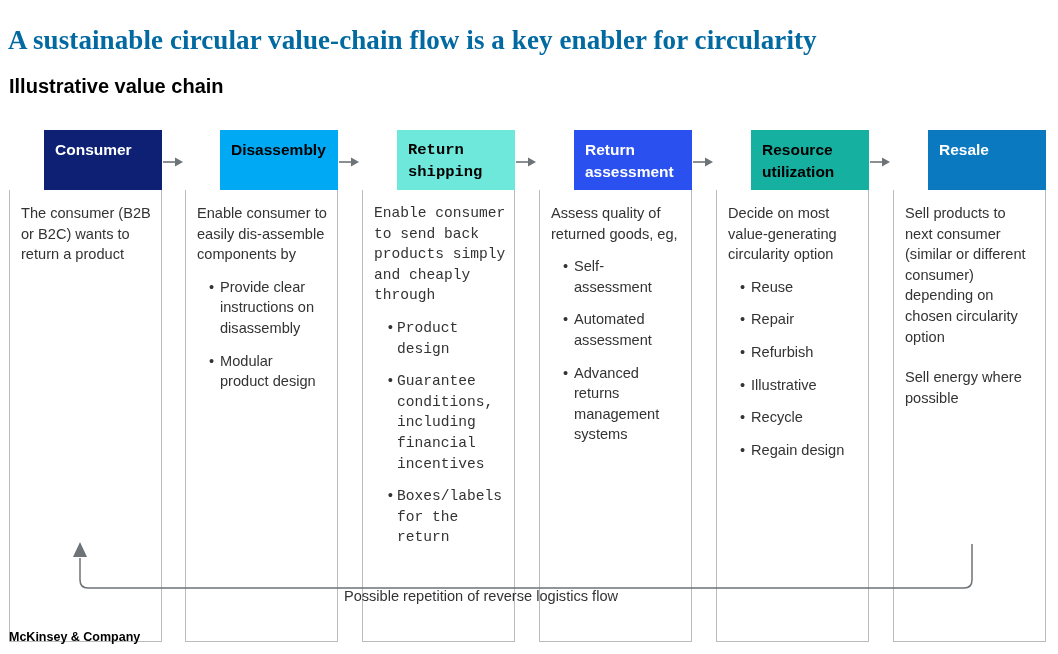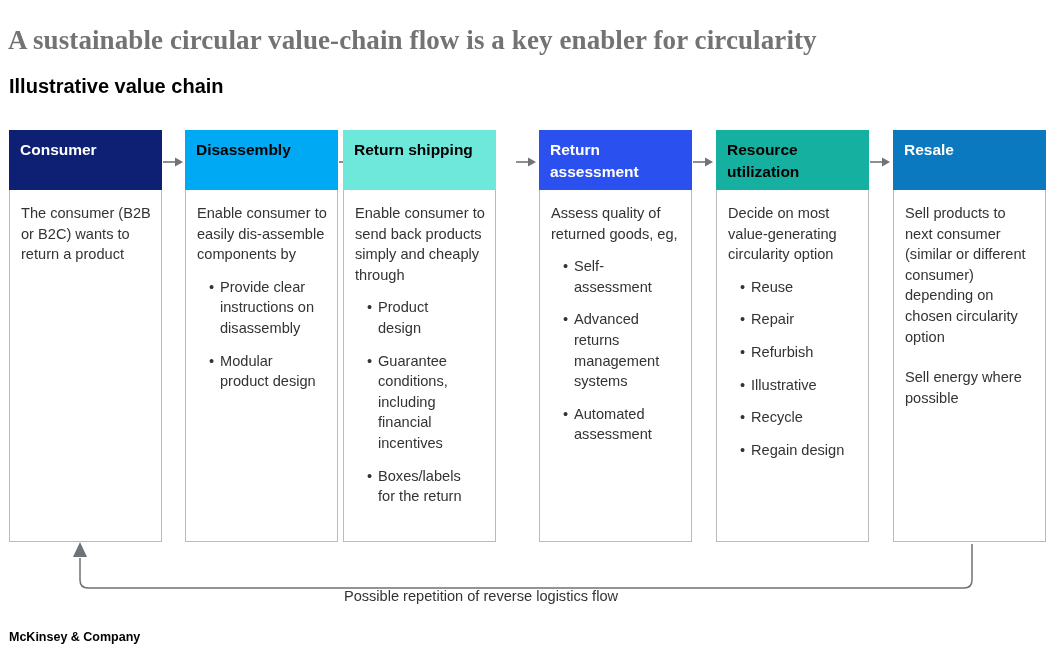--- a/index.html
+++ b/index.html
@@ -20,21 +20,21 @@
   #slide-title {
     position: absolute;
     left: 8px;
     top: 6px;
     width: 1030px;
     font-family: "Liberation Serif", serif;
     font-weight: 700;
     font-size: 27px;
     line-height: 32px;
     letter-spacing: 0.1px;
-    color: #737373;
+    color: #0369a1;
   }
 
   #subtitle {
     position: absolute;
     left: 9px;
     top: 76px;
     font-family: "Liberation Sans", sans-serif;
     font-weight: 700;
     font-size: 20px;
     line-height: 20px;
@@ -47,22 +47,23 @@
     left: 9px;
     top: 130px;
     width: 1040px;
     height: 414px;
   }
 
   .stage {
     position: absolute;
     top: 0;
     width: 153px;
-    height: 412px;
+    height: 512px;
     box-sizing: border-box;
+    padding-left: 35px;
   }
 
   .stage-header {
     height: 60px;
     box-sizing: border-box;
     padding: 9px 10px 0 11px;
     font-weight: 700;
     font-size: 15.5px;
     line-height: 22px;
     overflow: hidden;
@@ -186,21 +187,21 @@
     </div>
   </div>
 
   <div class="connector" style="left:329px;">
     <svg width="22" height="12" viewBox="0 0 22 12">
       <line x1="1" y1="6" x2="14" y2="6" stroke="#6e7377" stroke-width="1.6"></line>
       <polygon points="13,1.5 21,6 13,10.5" fill="#6e7377"></polygon>
     </svg>
   </div>
 
-  <div class="stage" style="left:334px;">
+  <div class="stage" style="left:353px;font-family:Liberation Mono, monospace;">
     <div class="stage-header" style="background:#6fe8dc;color:#000000;">
       <span>Return shipping</span>
     </div>
     <div class="stage-body">
       <p class="body-para">Enable consumer to send back products simply and cheaply through</p>
       <ul class="bullets">
         <li>Product design</li>
         <li>Guarantee conditions, including financial incentives</li>
         <li>Boxes/labels for the return</li>
       </ul>
@@ -215,22 +216,22 @@
   </div>
 
   <div class="stage" style="left:530px;">
     <div class="stage-header" style="background:#2b50f0;color:#ffffff;">
       <span>Return assessment</span>
     </div>
     <div class="stage-body">
       <p class="body-para">Assess quality of returned goods, eg,</p>
       <ul class="bullets">
         <li>Self-assessment</li>
+        <li>Automated assessment</li>
         <li>Advanced returns management systems</li>
-        <li>Automated assessment</li>
       </ul>
     </div>
   </div>
 
   <div class="connector" style="left:683px;">
     <svg width="22" height="12" viewBox="0 0 22 12">
       <line x1="1" y1="6" x2="14" y2="6" stroke="#6e7377" stroke-width="1.6"></line>
       <polygon points="13,1.5 21,6 13,10.5" fill="#6e7377"></polygon>
     </svg>
   </div>

